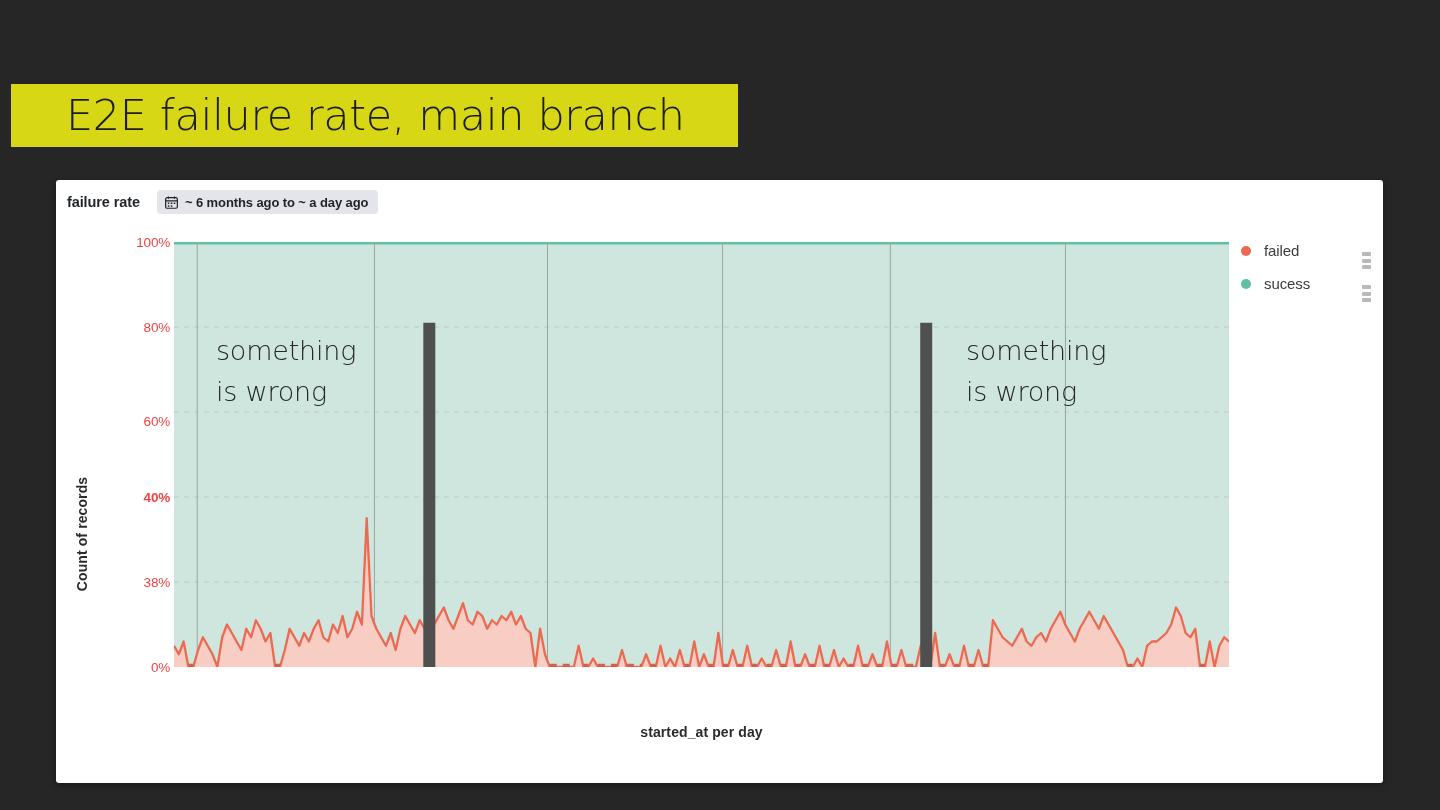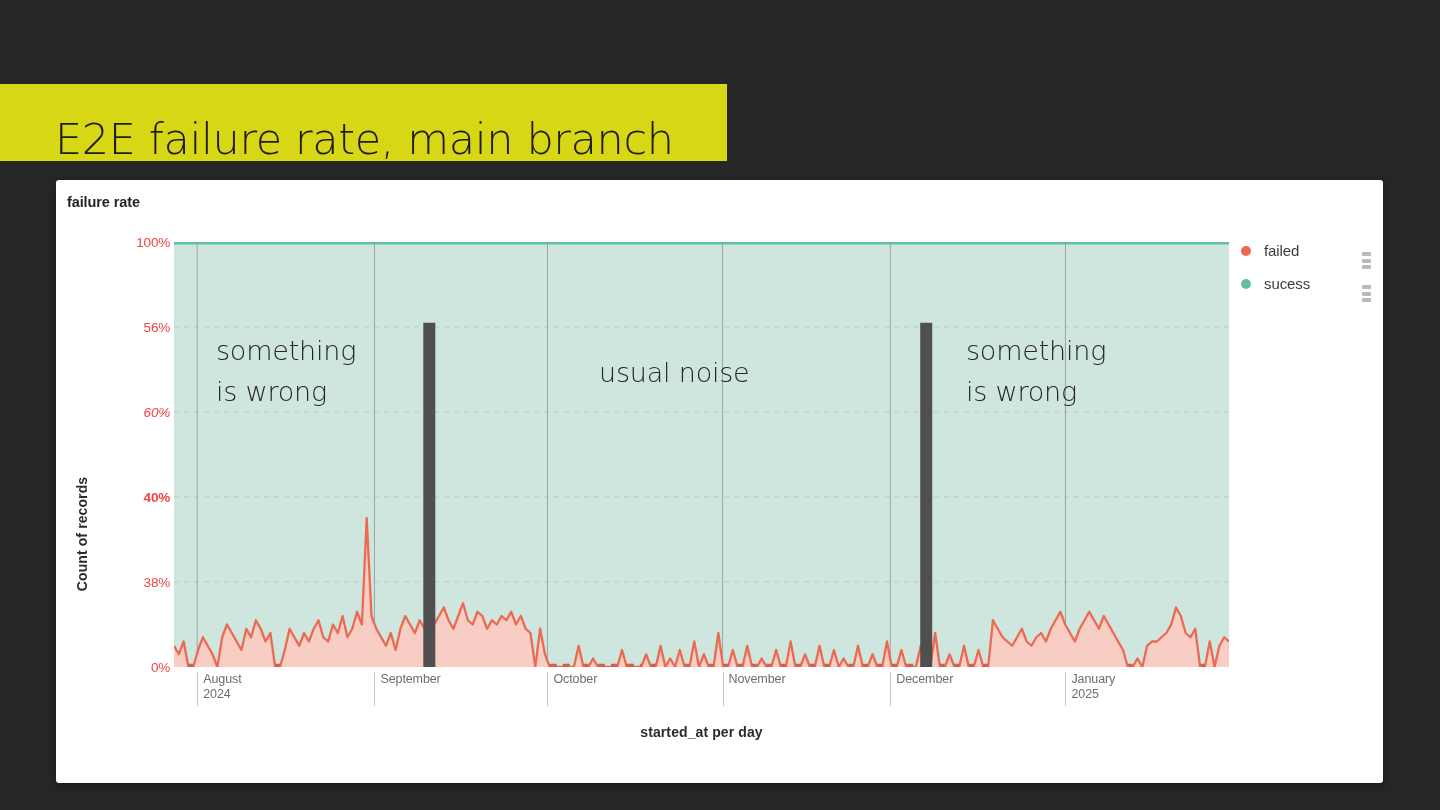--- a/index.html
+++ b/index.html
@@ -6,24 +6,24 @@
   html, body {
     width: 1440px; height: 810px;
     background: #262626;
     font-family: "Liberation Sans", sans-serif;
     overflow: hidden;
   }
   #slide { position: relative; width: 1440px; height: 810px; background: #262626; }
 
   
   #title-banner {
-    position: absolute; left: 0; top: 84px;
-    width: 727px; height: 77px;
+    position: absolute; left: 11px; top: 84px;
+    width: 727px; height: 63px;
     background: #d8d715;
-    display: flex; align-items: flex-end;
+    display: flex; align-items: center;
   }
   #title-text {
     font-family: "DejaVu Sans", sans-serif;
     font-weight: 300;
     font-size: 43px;
     line-height: 1;
     color: #1c1c1c;
     padding-left: 55px;
     letter-spacing: -0.4px;
     white-space: nowrap;
@@ -185,32 +185,48 @@
 <div id="slide">
 
   <div id="title-banner" style="background: rgb(216, 215, 21);">
     <div id="title-text">E2E failure rate, main branch</div>
   </div>
 
   <div id="chart-card">
 
     <div id="card-header">
       <span id="metric-label">failure rate</span>
+      <div id="date-range-chip">
+        <span id="calendar-icon">
+          <svg width="13" height="13" viewBox="0 0 14 14">
+            <rect x="0.7" y="1.8" width="12.6" height="11.4" rx="1.6" fill="none" stroke="#1f2328" stroke-width="1.3"></rect>
+            <line x1="0.7" y1="5.2" x2="13.3" y2="5.2" stroke="#1f2328" stroke-width="1.3"></line>
+            <line x1="3.8" y1="0.5" x2="3.8" y2="3" stroke="#1f2328" stroke-width="1.3"></line>
+            <line x1="10.2" y1="0.5" x2="10.2" y2="3" stroke="#1f2328" stroke-width="1.3"></line>
+            <rect x="3" y="7" width="1.7" height="1.6" fill="#1f2328"></rect>
+            <rect x="6.2" y="7" width="1.7" height="1.6" fill="#1f2328"></rect>
+            <rect x="9.4" y="7" width="1.7" height="1.6" fill="#1f2328"></rect>
+            <rect x="3" y="10" width="1.7" height="1.6" fill="#1f2328"></rect>
+            <rect x="6.2" y="10" width="1.7" height="1.6" fill="#1f2328"></rect>
+          </svg>
+        </span>
+        <span id="date-range-text">~ 6 months ago to ~ a day ago</span>
+      </div>
     </div>
 
     <div id="chart-body">
 
       <div id="y-axis-title">Count of records</div>
 
       <div id="y-ticks">
           <div class="y-tick" style="top: 443px;">0%</div>
           <div class="y-tick" style="top: 358px;">38%</div>
           <div class="y-tick" style="top: 273px; font-weight: bold;">40%</div>
-          <div class="y-tick" style="top: 188px; font-style: italic;">60%</div>
-          <div class="y-tick" style="top: 103px;">56%</div>
+          <div class="y-tick" style="top: 197px;">60%</div>
+          <div class="y-tick" style="top: 103px;">80%</div>
           <div class="y-tick" style="top: 18px;">100%</div>
         </div>
 
       <div id="plot">
         <svg id="plot-svg" viewBox="0 0 1055 425" preserveAspectRatio="none">
           <defs></defs>
 
           <rect id="bg-success" x="0" y="0" width="1055" height="425" fill="#cfe6de"></rect>
 
           <line id="top-line" x1="0" y1="1.2" x2="1055" y2="1.2" stroke="#5fc0a6" stroke-width="2.4"></line>
@@ -236,28 +252,20 @@
           <path id="failed-line" fill="none" stroke="#ec6a52" stroke-width="2.3" stroke-linejoin="round" d="M0.00 403.75 L4.82 412.25 L9.63 399.50 L14.45 425.00 L19.27 425.00 L24.09 408.00 L28.90 395.25 L33.72 403.75 L38.54 412.25 L43.36 425.00 L48.17 395.25 L52.99 382.50 L57.81 391.00 L62.63 399.50 L67.44 408.00 L72.26 386.75 L77.08 395.25 L81.89 378.25 L86.71 386.75 L91.53 399.50 L96.35 391.00 L101.16 425.00 L105.98 425.00 L110.80 408.00 L115.62 386.75 L120.43 395.25 L125.25 403.75 L130.07 391.00 L134.89 399.50 L139.70 386.75 L144.52 378.25 L149.34 395.25 L154.16 399.50 L158.97 382.50 L163.79 391.00 L168.61 374.00 L173.42 395.25 L178.24 386.75 L183.06 369.75 L187.88 382.50 L192.69 276.25 L197.51 374.00 L202.33 386.75 L207.15 395.25 L211.96 403.75 L216.78 391.00 L221.60 408.00 L226.42 386.75 L231.23 374.00 L236.05 382.50 L240.87 391.00 L245.68 378.25 L250.50 386.75 L255.32 369.75 L260.14 382.50 L264.95 374.00 L269.77 365.50 L274.59 378.25 L279.41 386.75 L284.22 374.00 L289.04 361.25 L293.86 378.25 L298.68 382.50 L303.49 369.75 L308.31 374.00 L313.13 386.75 L317.95 378.25 L322.76 382.50 L327.58 374.00 L332.40 378.25 L337.21 369.75 L342.03 382.50 L346.85 374.00 L351.67 386.75 L356.48 391.00 L361.30 425.00 L366.12 386.75 L370.94 412.25 L375.75 425.00 L380.57 425.00 L385.39 425.00 L390.21 425.00 L395.02 425.00 L399.84 425.00 L404.66 403.75 L409.47 425.00 L414.29 425.00 L419.11 416.50 L423.93 425.00 L428.74 425.00 L433.56 425.00 L438.38 425.00 L443.20 425.00 L448.01 408.00 L452.83 425.00 L457.65 425.00 L462.47 425.00 L467.28 425.00 L472.10 412.25 L476.92 425.00 L481.74 425.00 L486.55 403.75 L491.37 425.00 L496.19 416.50 L501.00 425.00 L505.82 408.00 L510.64 425.00 L515.46 425.00 L520.27 399.50 L525.09 425.00 L529.91 412.25 L534.73 425.00 L539.54 425.00 L544.36 391.00 L549.18 425.00 L554.00 425.00 L558.81 408.00 L563.63 425.00 L568.45 425.00 L573.26 403.75 L578.08 425.00 L582.90 425.00 L587.72 416.50 L592.53 425.00 L597.35 425.00 L602.17 408.00 L606.99 425.00 L611.80 425.00 L616.62 399.50 L621.44 425.00 L626.26 425.00 L631.07 412.25 L635.89 425.00 L640.71 425.00 L645.53 403.75 L650.34 425.00 L655.16 425.00 L659.98 408.00 L664.79 425.00 L669.61 416.50 L674.43 425.00 L679.25 425.00 L684.06 403.75 L688.88 425.00 L693.70 425.00 L698.52 412.25 L703.33 425.00 L708.15 425.00 L712.97 399.50 L717.79 425.00 L722.60 425.00 L727.42 408.00 L732.24 425.00 L737.05 425.00 L741.87 425.00 L746.69 403.75 L751.51 425.00 L756.32 425.00 L761.14 391.00 L765.96 425.00 L770.78 425.00 L775.59 412.25 L780.41 425.00 L785.23 425.00 L790.05 403.75 L794.86 425.00 L799.68 425.00 L804.50 408.00 L809.32 425.00 L814.13 425.00 L818.95 378.25 L823.77 386.75 L828.58 395.25 L833.40 399.50 L838.22 403.75 L843.04 395.25 L847.85 386.75 L852.67 399.50 L857.49 403.75 L862.31 395.25 L867.12 391.00 L871.94 399.50 L876.76 386.75 L881.58 378.25 L886.39 369.75 L891.21 382.50 L896.03 391.00 L900.84 399.50 L905.66 386.75 L910.48 378.25 L915.30 369.75 L920.11 378.25 L924.93 386.75 L929.75 374.00 L934.57 382.50 L939.38 391.00 L944.20 399.50 L949.02 408.00 L953.84 425.00 L958.65 425.00 L963.47 416.50 L968.29 425.00 L973.11 403.75 L977.92 399.50 L982.74 399.50 L987.56 395.25 L992.37 391.00 L997.19 382.50 L1002.01 365.50 L1006.83 374.00 L1011.64 391.00 L1016.46 395.25 L1021.28 386.75 L1026.10 425.00 L1030.91 425.00 L1035.73 399.50 L1040.55 425.00 L1045.37 403.75 L1050.18 395.25 L1055.00 399.50"></path>
           <path id="failed-dash" fill="none" stroke="#d4604c" stroke-width="3.4" stroke-dasharray="7 6" stroke-linecap="butt" d="M 14.45 423.40 L 19.27 423.40 M 43.36 423.40 L 43.36 423.40 M 101.16 423.40 L 105.98 423.40 M 361.30 423.40 L 361.30 423.40 M 375.75 423.40 L 399.84 423.40 M 409.47 423.40 L 414.29 423.40 M 423.93 423.40 L 443.20 423.40 M 452.83 423.40 L 467.28 423.40 M 476.92 423.40 L 481.74 423.40 M 491.37 423.40 L 491.37 423.40 M 501.00 423.40 L 501.00 423.40 M 510.64 423.40 L 515.46 423.40 M 525.09 423.40 L 525.09 423.40 M 534.73 423.40 L 539.54 423.40 M 549.18 423.40 L 554.00 423.40 M 563.63 423.40 L 568.45 423.40 M 578.08 423.40 L 582.90 423.40 M 592.53 423.40 L 597.35 423.40 M 606.99 423.40 L 611.80 423.40 M 621.44 423.40 L 626.26 423.40 M 635.89 423.40 L 640.71 423.40 M 650.34 423.40 L 655.16 423.40 M 664.79 423.40 L 664.79 423.40 M 674.43 423.40 L 679.25 423.40 M 688.88 423.40 L 693.70 423.40 M 703.33 423.40 L 708.15 423.40 M 717.79 423.40 L 722.60 423.40 M 732.24 423.40 L 741.87 423.40 M 751.51 423.40 L 756.32 423.40 M 765.96 423.40 L 770.78 423.40 M 780.41 423.40 L 785.23 423.40 M 794.86 423.40 L 799.68 423.40 M 809.32 423.40 L 814.13 423.40 M 953.84 423.40 L 958.65 423.40 M 968.29 423.40 L 968.29 423.40 M 1026.10 423.40 L 1030.91 423.40 M 1040.55 423.40 L 1040.55 423.40 "></path>
 
           <g id="markers">
               <rect x="249.31" y="80.75" width="12" height="344.25" fill="#4f4f4f"></rect>
               <rect x="746.2149999999999" y="80.75" width="12" height="344.25" fill="#4f4f4f"></rect>
             </g>
         </svg>
       </div>
 
-      <div id="x-ticks">
-          <div class="x-tick" style="left: 23.21px;">August<span class="yr">2024</span></div>
-          <div class="x-tick" style="left: 200.45px;">September</div>
-          <div class="x-tick" style="left: 373.47px;">October</div>
-          <div class="x-tick" style="left: 548.6px;">November</div>
-          <div class="x-tick" style="left: 716.345px;">December</div>
-          <div class="x-tick" style="left: 891.475px;">January<span class="yr">2025</span></div>
-        </div>
 
       <div id="legend">
         <div class="legend-row">
           <span class="legend-dot" id="dot-failed" style="background: rgb(236, 106, 82);"></span>
           <span class="legend-label">failed</span>
         </div>
         <div class="legend-row">
           <span class="legend-dot" id="dot-sucess" style="background: rgb(95, 192, 166);"></span>
           <span class="legend-label">sucess</span>
         </div>
@@ -273,17 +281,16 @@
           </div>
       </div>
 
       <div id="x-axis-title">started_at per day</div>
 
     </div>
   </div>
 
   <div class="annotation" id="ann-left">something
 is wrong</div>
-  <div class="annotation" id="ann-mid">usual noise</div>
   <div class="annotation" id="ann-right">something
 is wrong</div>
 
 </div>
 
 </body></html>

